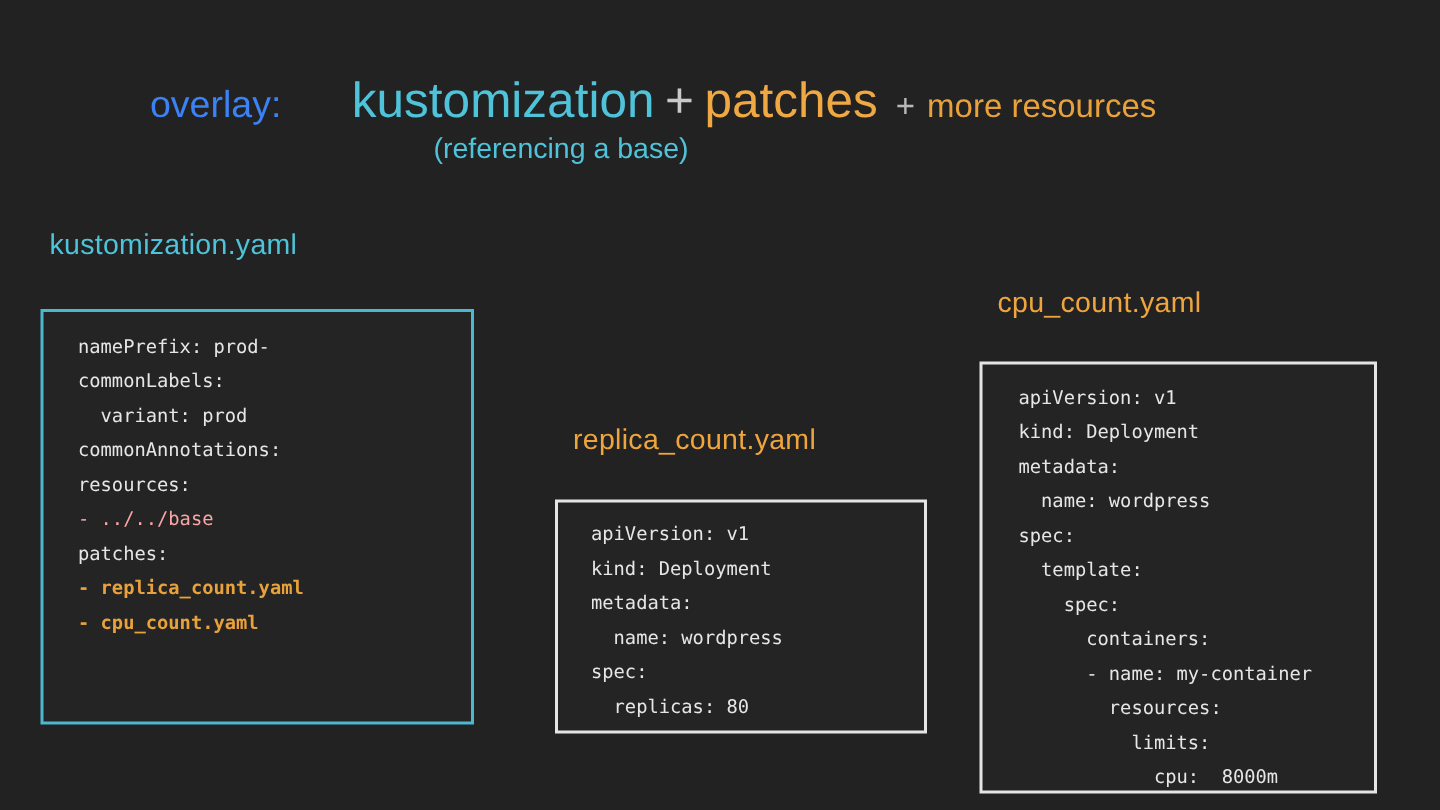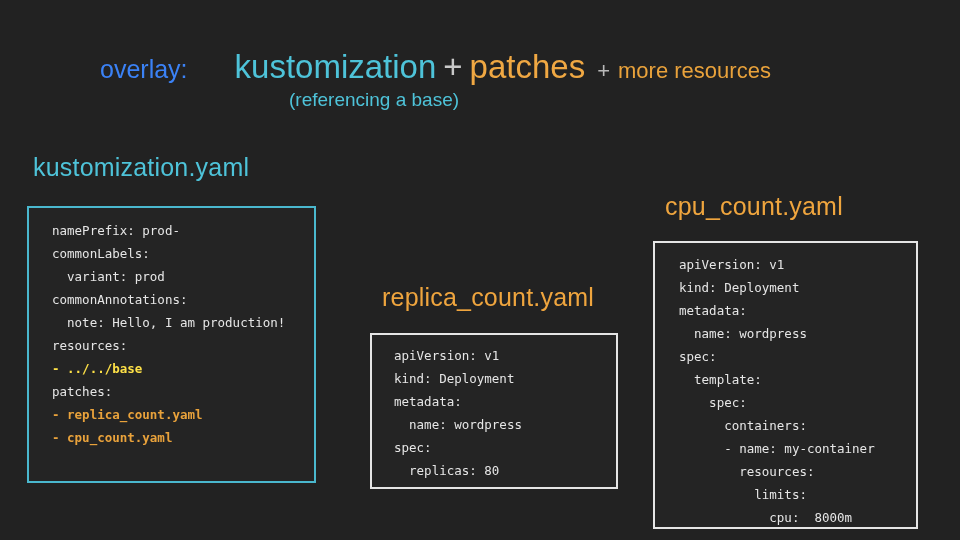--- a/index.html
+++ b/index.html
@@ -32,41 +32,41 @@
   .subtitle {
     position: absolute;
     left: 289px;
     top: 89px;
     font-size: 19px;
     color: #4ec3d9;
   }
   
   .box-label {
     position: absolute;
-    font-size: 25px;
+    font-size: 19px;
     letter-spacing: 0.2px;
   }
   .label-cyan   { color: #4ec3d9; }
   .label-orange { color: #efa53e; }
   .code-box {
     position: absolute;
     box-sizing: border-box;
     background: #242424;
     margin-top: 16px;
   }
   .border-cyan   { border: 2px solid #4ab8ce; }
   .border-orange { border: 2px solid #e5e5e5; }
   .code-line {
     font-family: "DejaVu Sans Mono", monospace;
     font-size: 12.5px;
     line-height: 23px;
     white-space: pre;
     color: #e6e6e6;
   }
-  .code-line.cyan   { color: #fde047; font-weight: bold; }
+  .code-line.cyan   { color: #fca5a5; font-weight: normal; }
   .code-line.orange { color: #e9a23b; font-weight: bold; }
   #box-kustomization { left: 27px;  top: 190px; width: 289px; height: 277px; padding: 11px 10px 0 23px; }
   #label-kustomization { left: 33px; top: 153px; }
   #box-replica { left: 370px; top: 317px; width: 248px; height: 156px; padding: 9px 10px 0 22px; }
   #label-replica { left: 382px; top: 283px; }
   #box-cpu { left: 653px; top: 225px; width: 265px; height: 288px; padding: 10px 8px 0 24px; }
   #label-cpu { left: 665px; top: 192px; }
 </style>
 </head>
 <body>
@@ -77,21 +77,20 @@
     <span class="t-overlay">overlay:</span><span class="t-kustom">kustomization</span><span class="t-plus1">+</span><span class="t-patches">patches</span><span class="t-plus2">+</span><span class="t-more">more resources</span>
   </div>
   <div class="subtitle">(referencing a base)</div>
 
   <div class="box-label label-cyan" id="label-kustomization">kustomization.yaml</div>
   <div class="code-box border-cyan" id="box-kustomization">
     <div class="code-line plain">namePrefix: prod-</div>
     <div class="code-line plain">commonLabels:</div>
     <div class="code-line plain">  variant: prod</div>
     <div class="code-line plain">commonAnnotations:</div>
-    <div class="code-line plain">  note: Hello, I am production!</div>
     <div class="code-line plain">resources:</div>
     <div class="code-line cyan">- ../../base</div>
     <div class="code-line plain">patches:</div>
     <div class="code-line orange">- replica_count.yaml</div>
     <div class="code-line orange">- cpu_count.yaml</div>
   </div>
 
   <div class="box-label label-orange" id="label-replica">replica_count.yaml</div>
   <div class="code-box border-orange" id="box-replica">
     <div class="code-line plain">apiVersion: v1</div>

